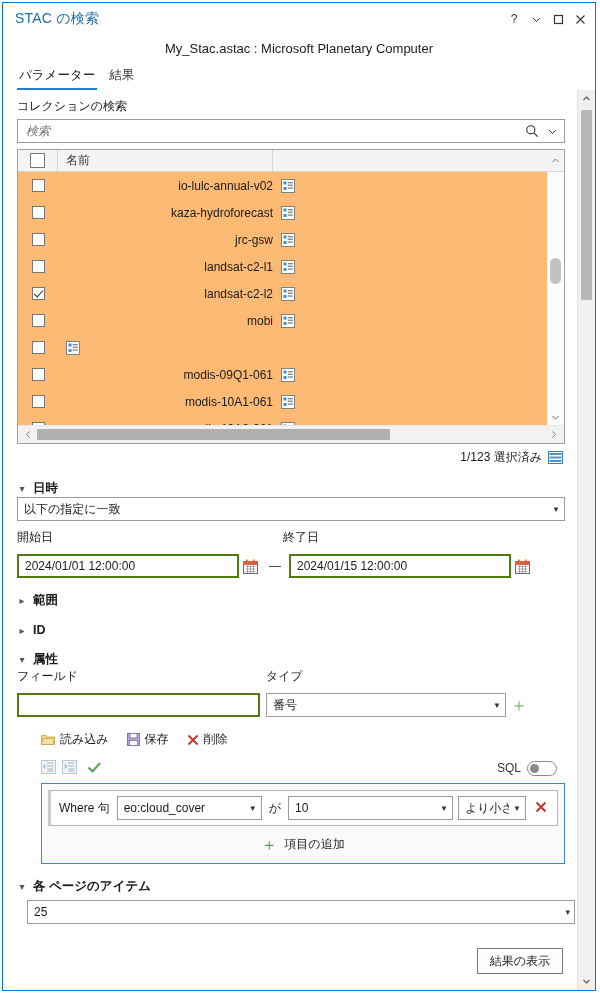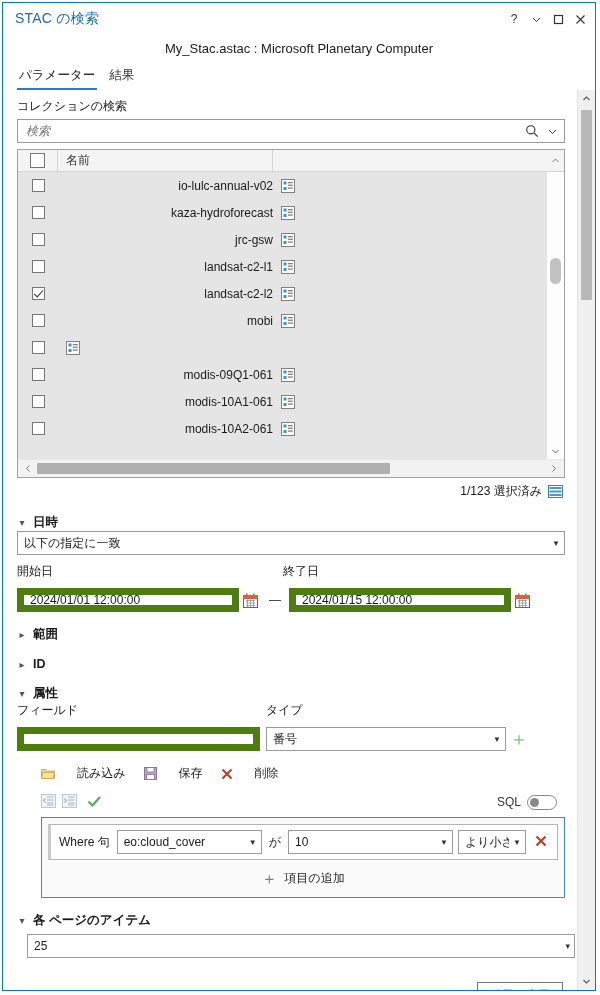--- a/index.html
+++ b/index.html
@@ -147,22 +147,22 @@
   }
   .search-box .sb-icon {
     width: 20px; height: 20px;
     display: flex; align-items: center; justify-content: center;
     color: #333;
   }
   
   .list-outer {
     margin-top: 6px;
     border: 1px solid #a0a0a0;
-    background: #e5e5e5;
-    height: 329px;
+    background: #fdba74;
+    height: 295px;
     box-sizing: border-box;
     display: flex;
     flex-direction: column;
     position: relative;
   }
   .list-header {
     display: flex;
     height: 22px;
     flex: 0 0 22px;
     background: #f4f4f4;
@@ -331,21 +331,21 @@
     padding: 0 4px 0 6px;
     font-size: 12px;
     color: #1a1a1a;
     position: relative;
   }
   .sel .txt { flex: 1 1 auto; white-space: nowrap; overflow: hidden; }
   .sel .caret { color: #333; font-size: 8px; padding-left: 4px; }
   .sel .caret-lg { color: #333; font-size: 9px; padding-left: 4px; }
   .txtbox {
     height: 24px;
-    border: 7px solid #4d7c0f;
+    border: 2px solid #4d7c0f;
     background: #fff;
     box-sizing: border-box;
     display: flex;
     align-items: center;
     padding: 0 6px;
     font-size: 12px;
     color: #1a1a1a;
     white-space: nowrap;
     overflow: hidden;
   }
@@ -382,21 +382,21 @@
   }
   
   .file-toolbar {
     display: flex;
     align-items: center;
     gap: 18px;
     margin-top: 14px;
     padding-left: 24px;
     font-size: 12px;
   }
-  .tb-item { display: flex; align-items: center; gap: 22px; color: #1a1a1a; cursor: default; }
+  .tb-item { display: flex; align-items: center; gap: 5px; color: #1a1a1a; cursor: default; }
   
   .qb-toolbar {
     display: flex;
     align-items: center;
     margin-top: 12px;
     padding-left: 24px;
     gap: 6px;
   }
   .qb-toolbar .spacer { flex: 1 1 auto; }
   .sqltoggle { display: flex; align-items: flex-start; gap: 6px; padding-right: 8px; font-size: 12px; color: #333; }

